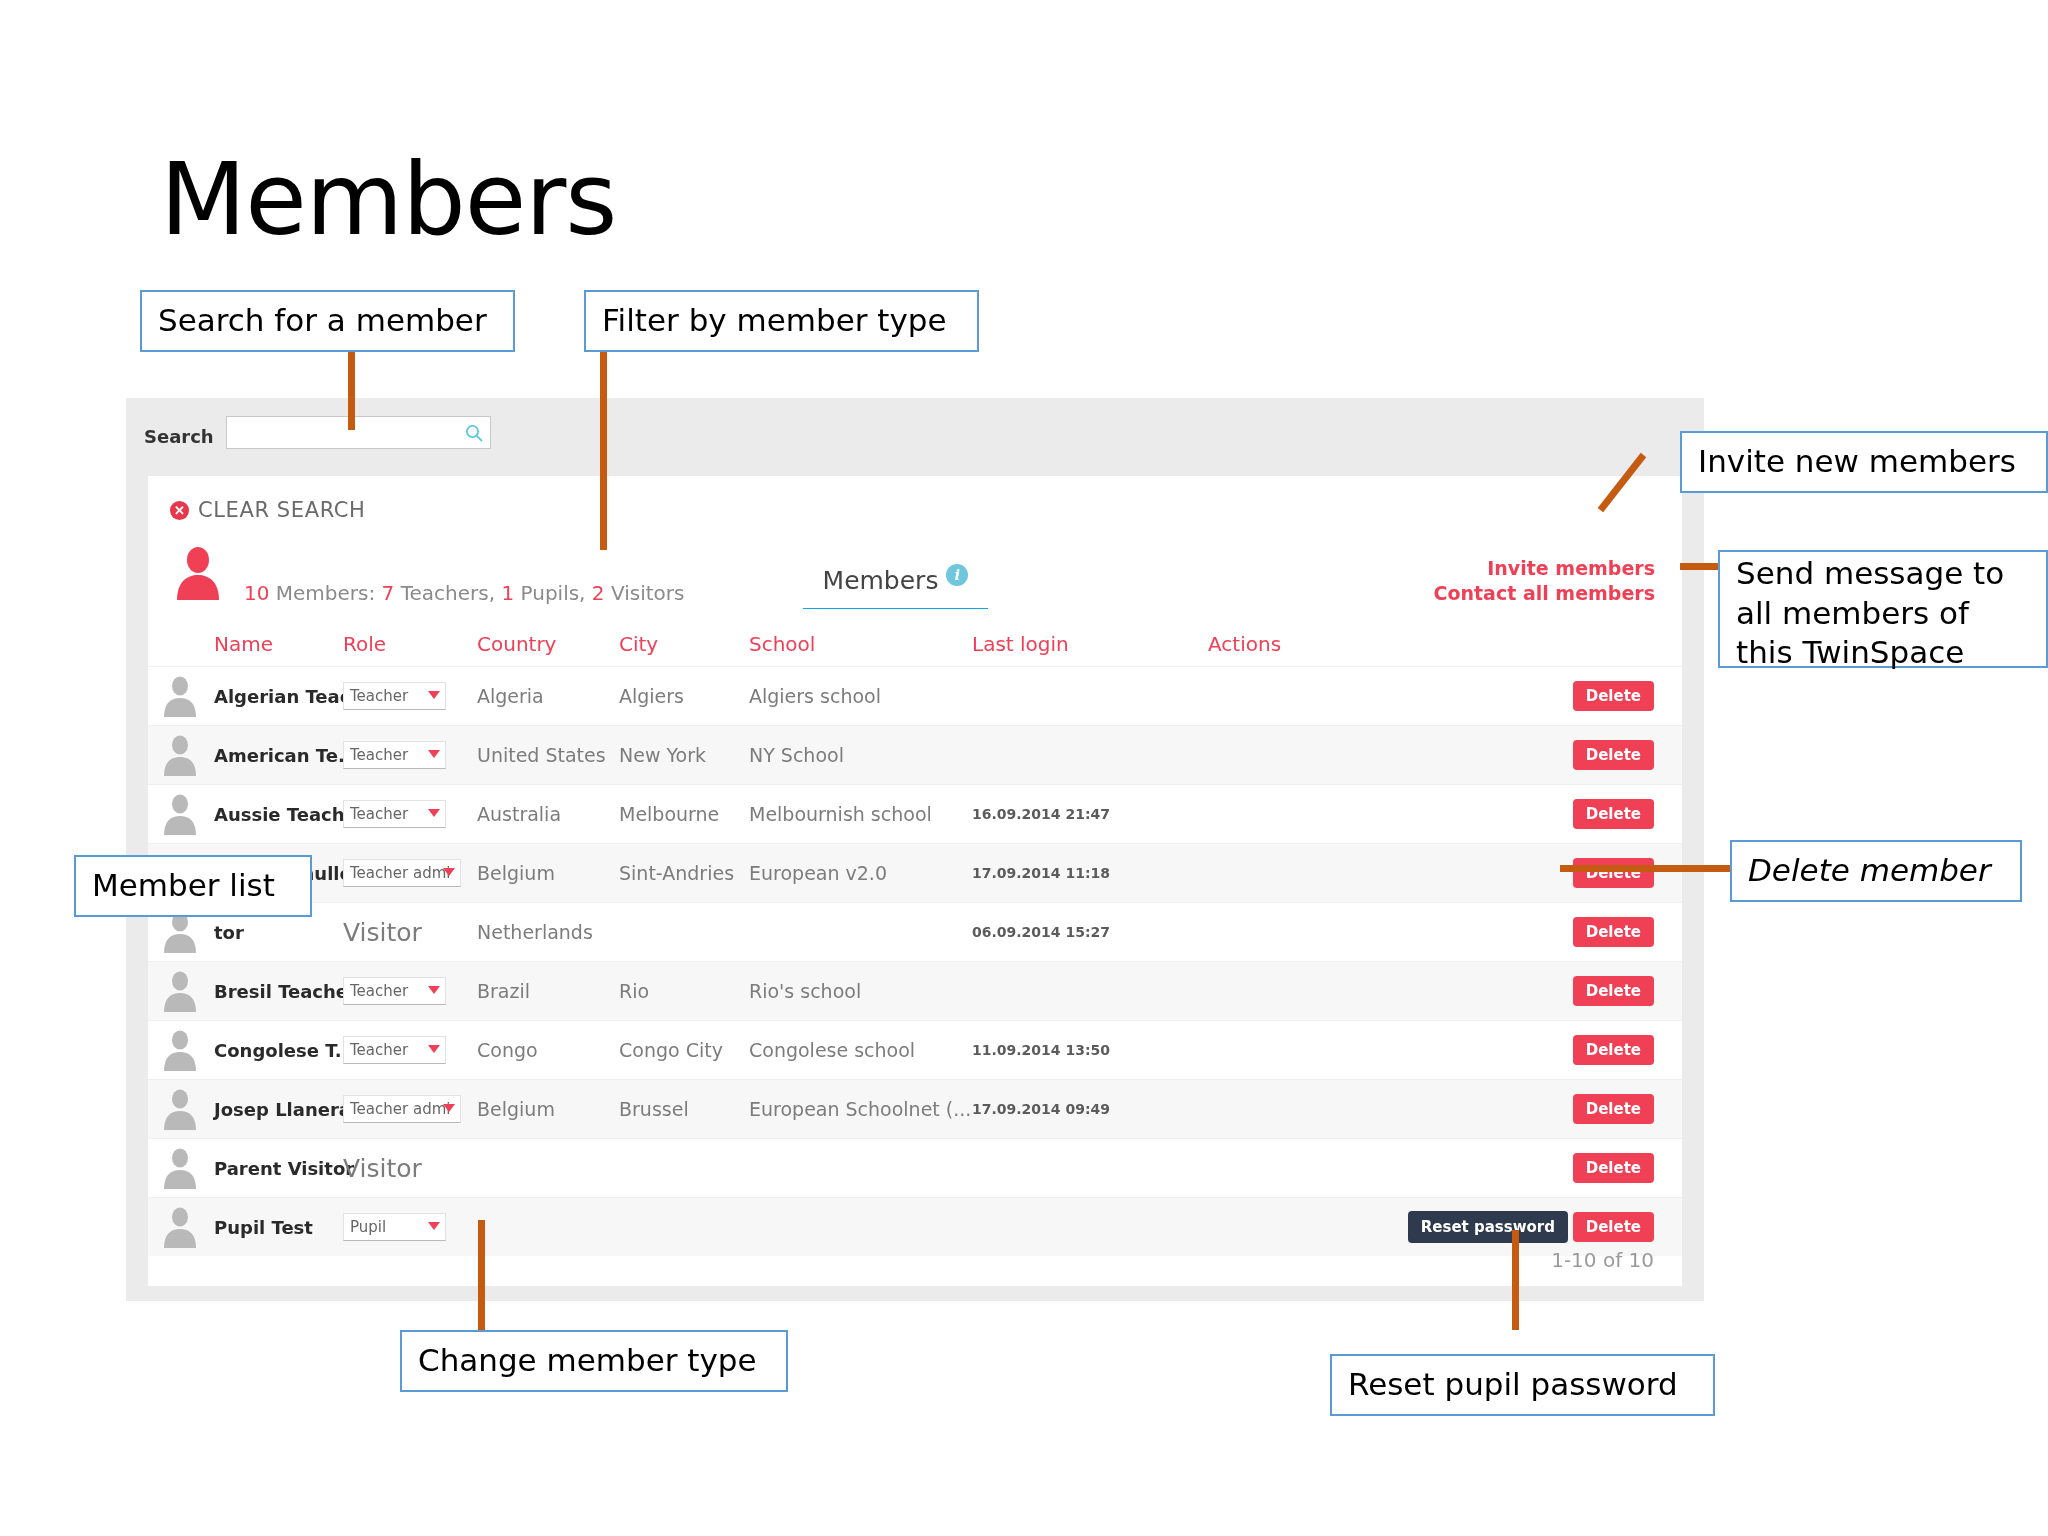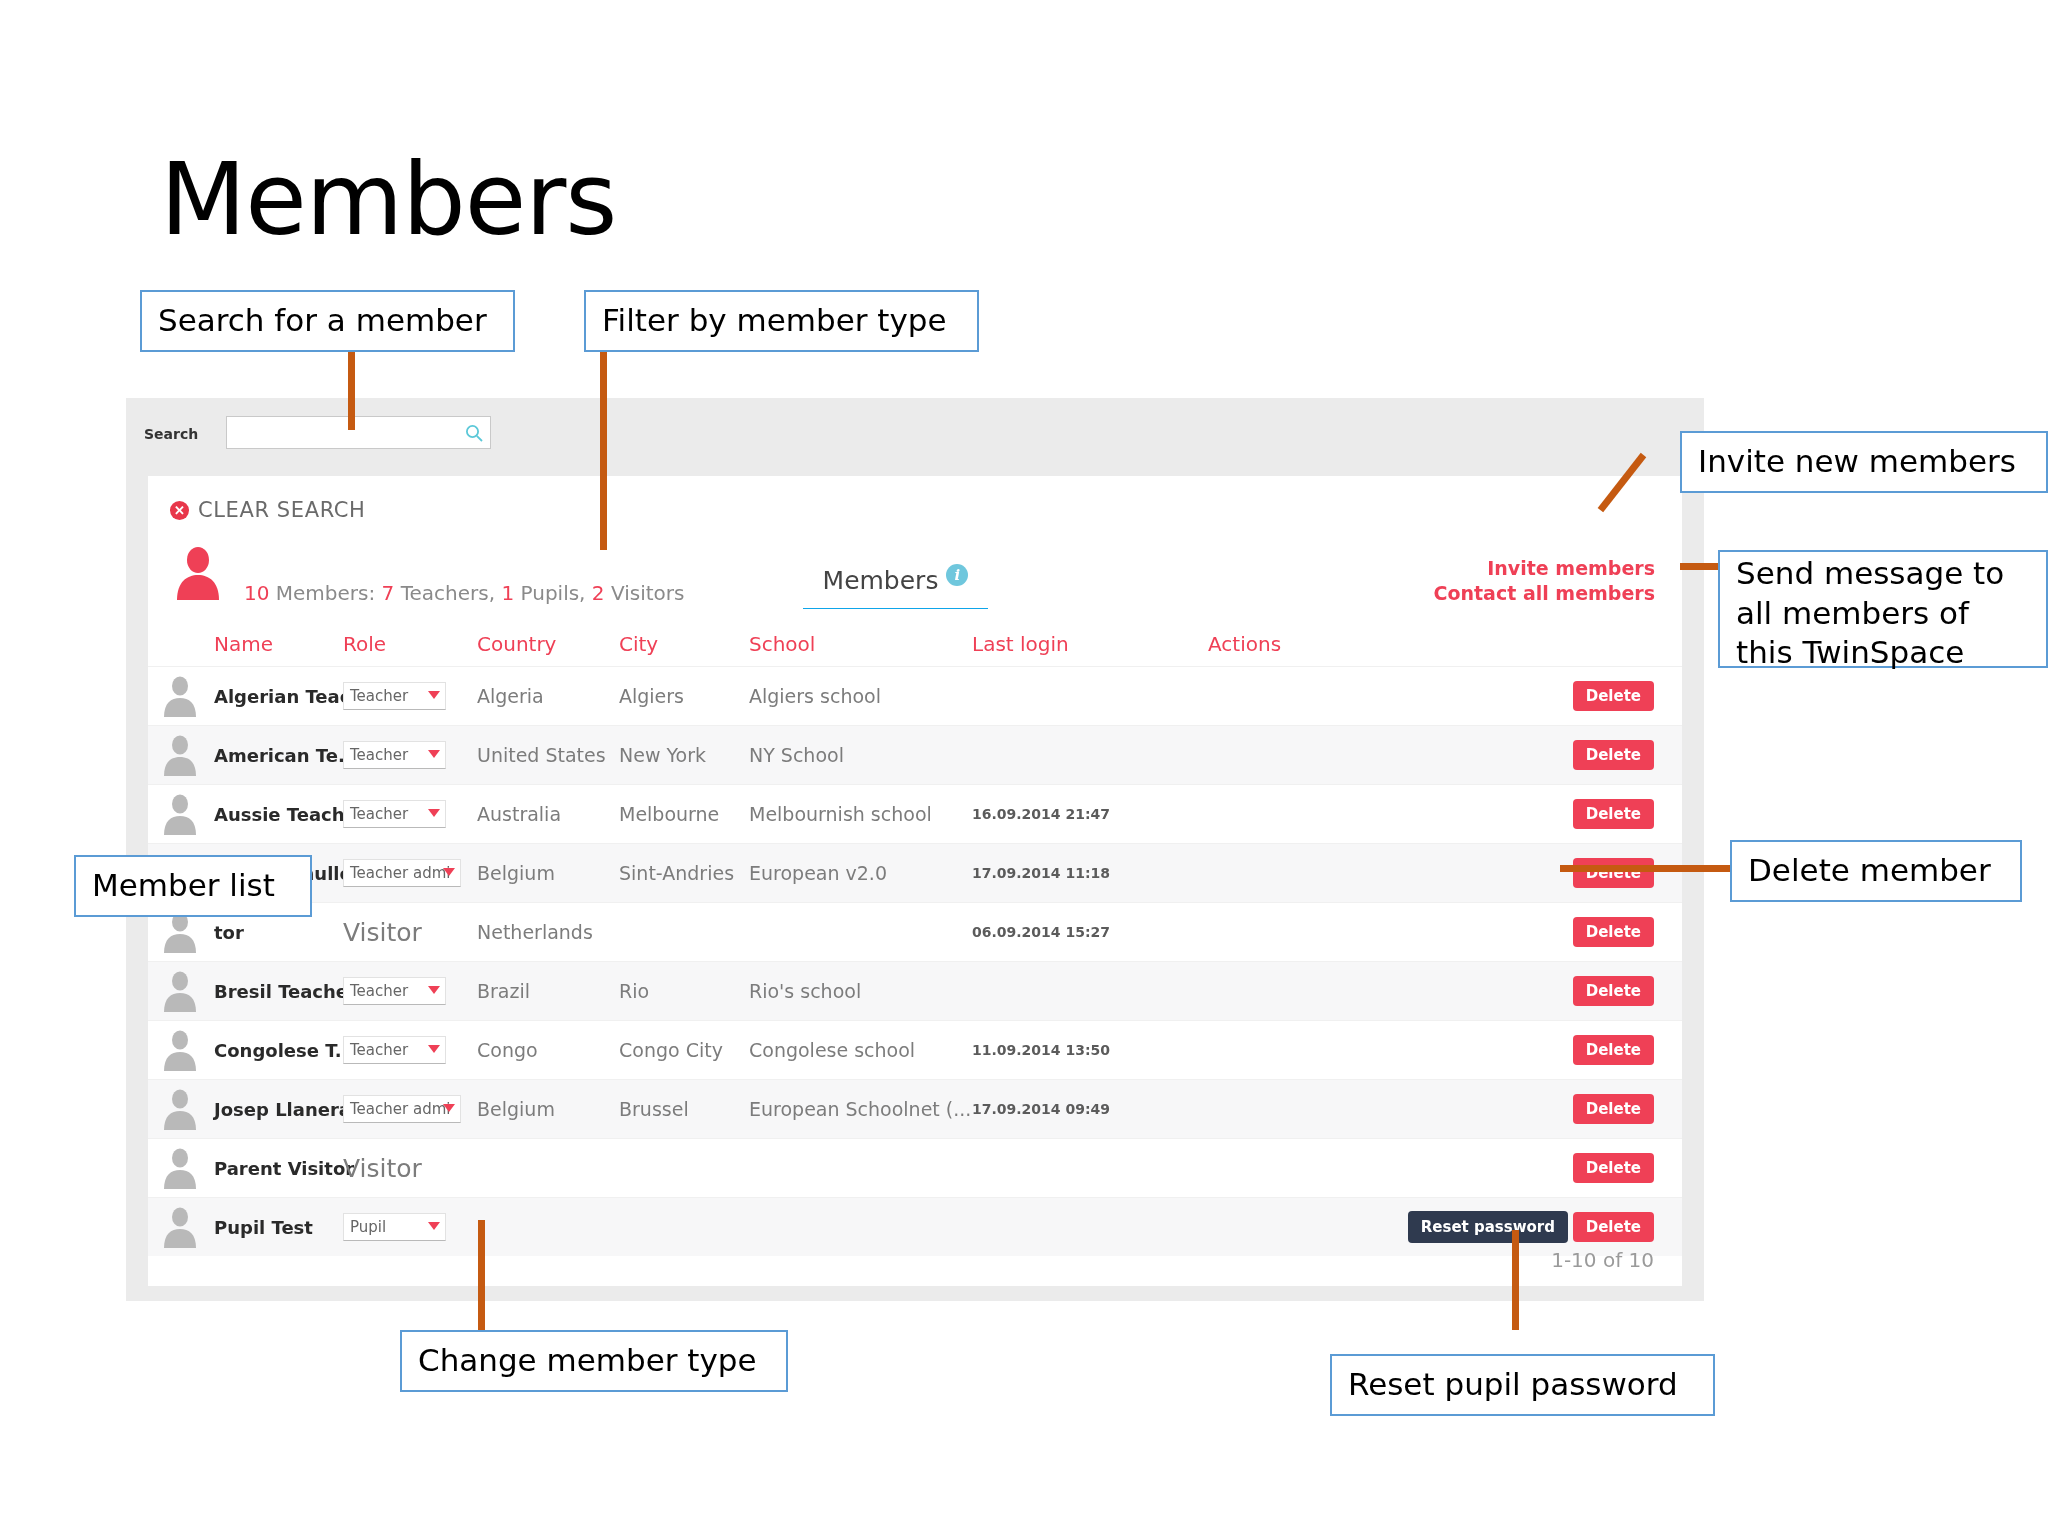--- a/index.html
+++ b/index.html
@@ -19,21 +19,21 @@
 
   
   .app{
     position:absolute;left:126px;top:398px;width:1578px;height:903px;
     background:#ebebeb;
   }
   .search-bar{
     position:absolute;left:0;top:0;width:100%;height:78px;background:#ebebeb;
   }
   .search-label{
-    position:absolute;left:18px;top:28px;font-size:14px;font-weight:bold;color:#333;
+    position:absolute;left:18px;top:28px;font-size:18px;font-weight:bold;color:#333;
     font-family:"DejaVu Sans",sans-serif;
   }
   .search-input-wrap{
     position:absolute;left:100px;top:18px;width:265px;height:33px;
     background:#fff;border:1px solid #c9c9c9;box-sizing:border-box;
   }
   .search-input{
     width:100%;height:100%;border:0;outline:0;background:transparent;
     font-size:16px;padding:0 30px 0 6px;box-sizing:border-box;
     font-family:"Liberation Sans",sans-serif;color:#333;
@@ -381,21 +381,21 @@
 </div>
 
 <div class="callout" style="left:1718px;top:550px;width:330px;height:118px;align-items:flex-start;padding-top:2px;">
   <span>Send message to all members  of this TwinSpace</span>
 </div>
 
 <div class="callout" style="left:74px;top:855px;width:238px;height:62px;">
   <span>Member list</span>
 </div>
 
-<div class="callout" style="left:1730px;top:840px;width:292px;height:62px;">
+<div class="callout" style="left:1730px;top:840px;width:292px;height:62px;font-style:italic;">
   <span>Delete member</span>
 </div>
 
 <div class="callout" style="left:400px;top:1330px;width:388px;height:62px;">
   <span>Change member type</span>
 </div>
 
 <div class="callout" style="left:1330px;top:1330px;width:385px;height:62px;margin-top:24px;">
   <span>Reset pupil password</span>
 </div>

